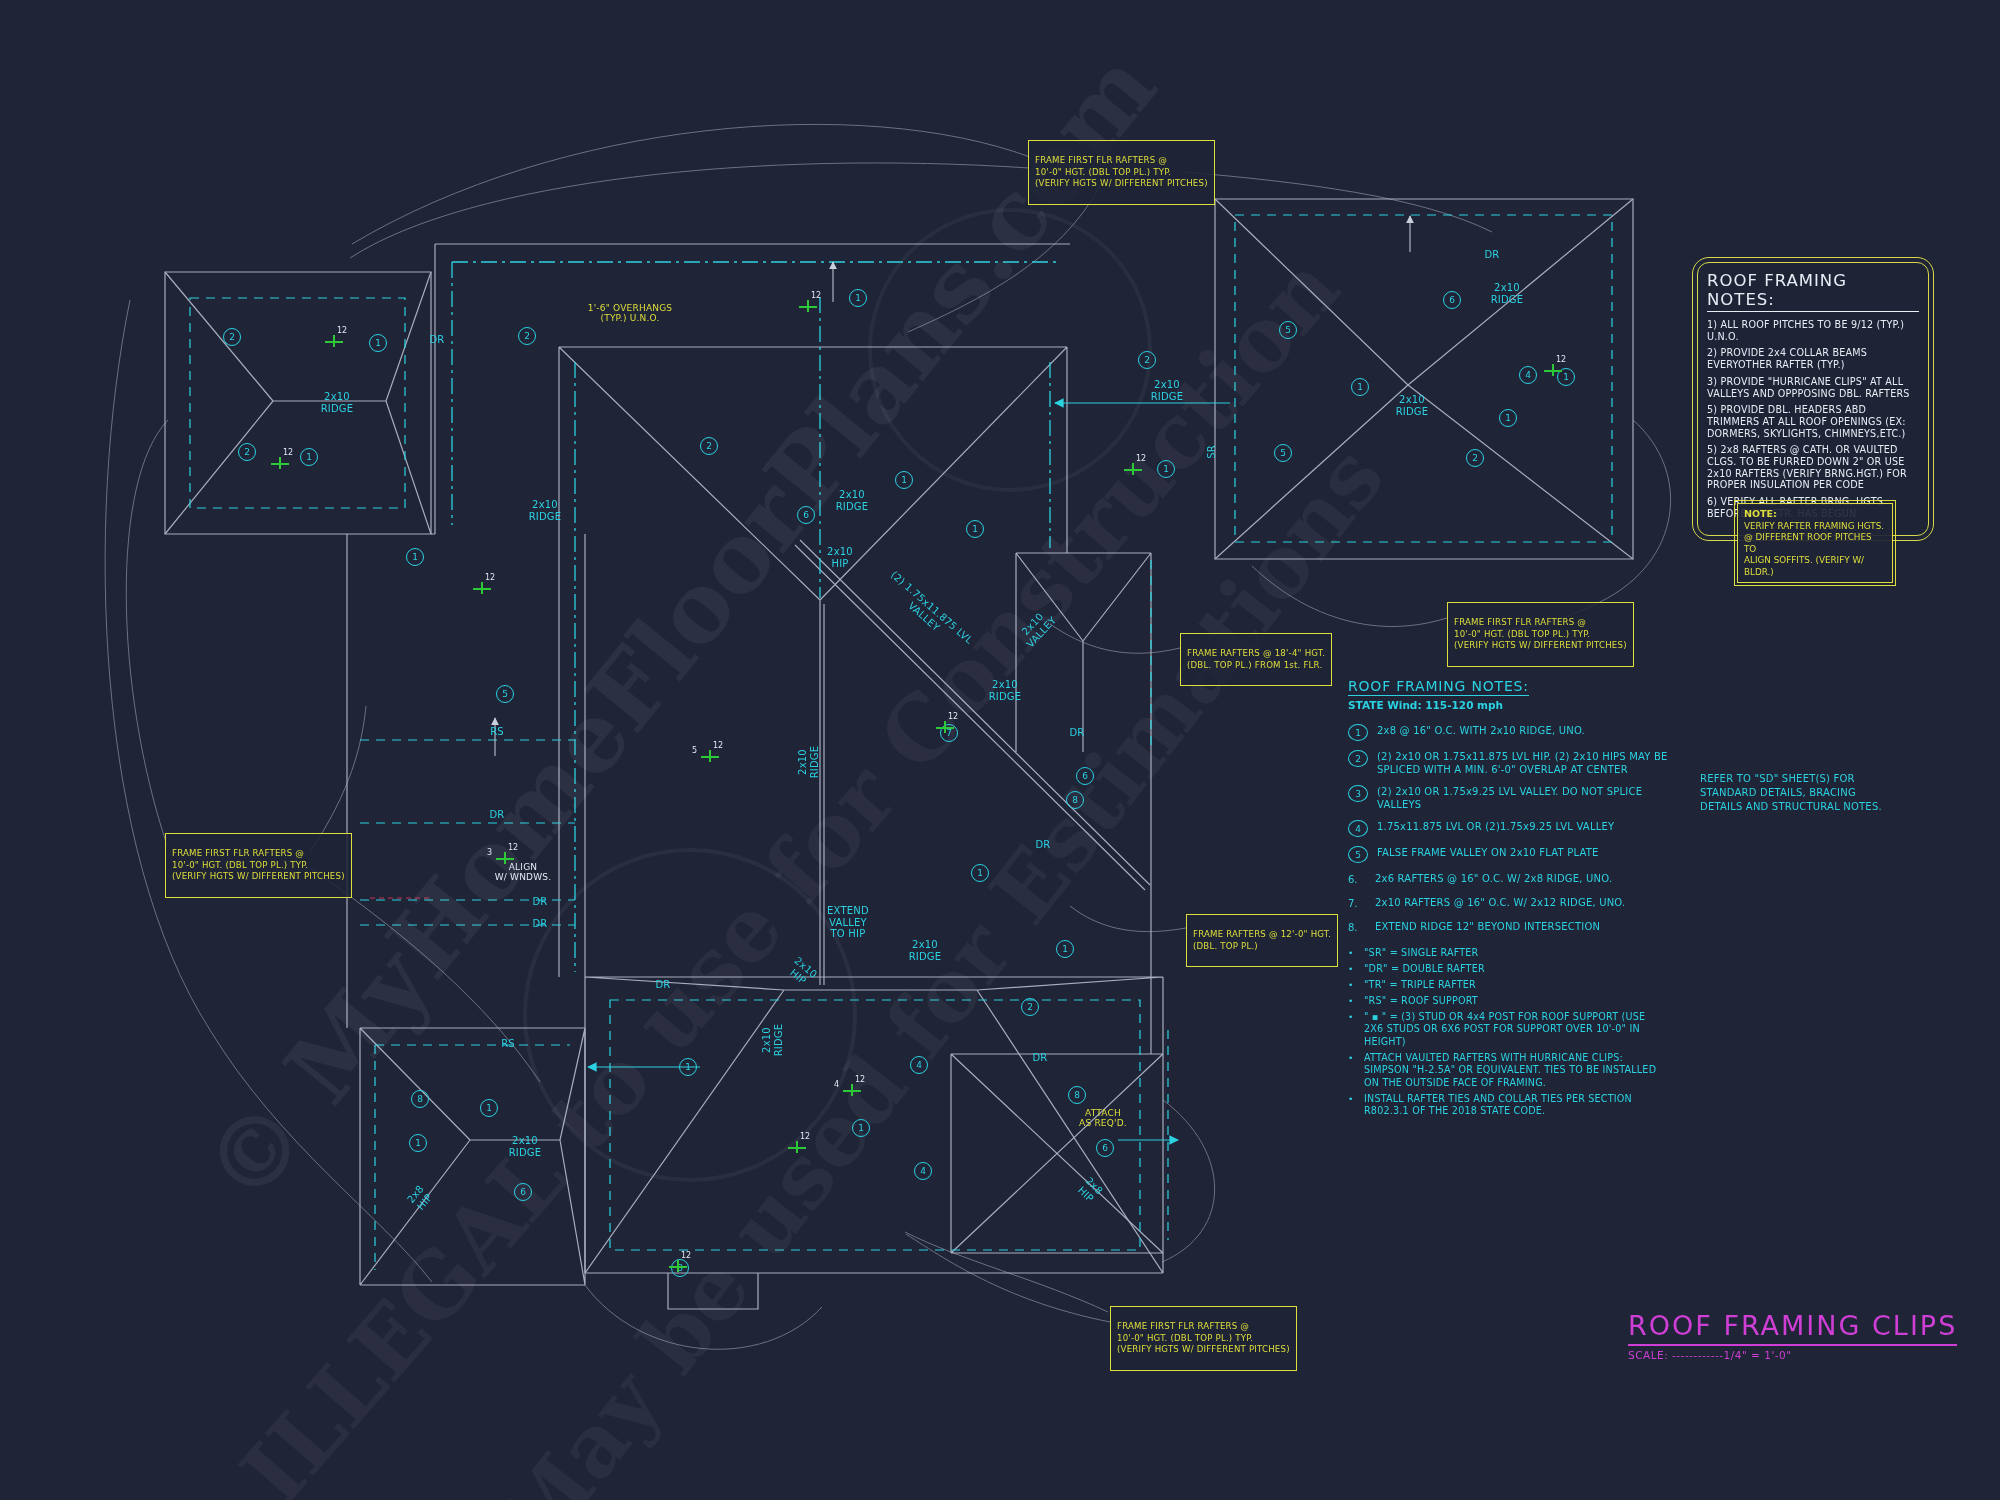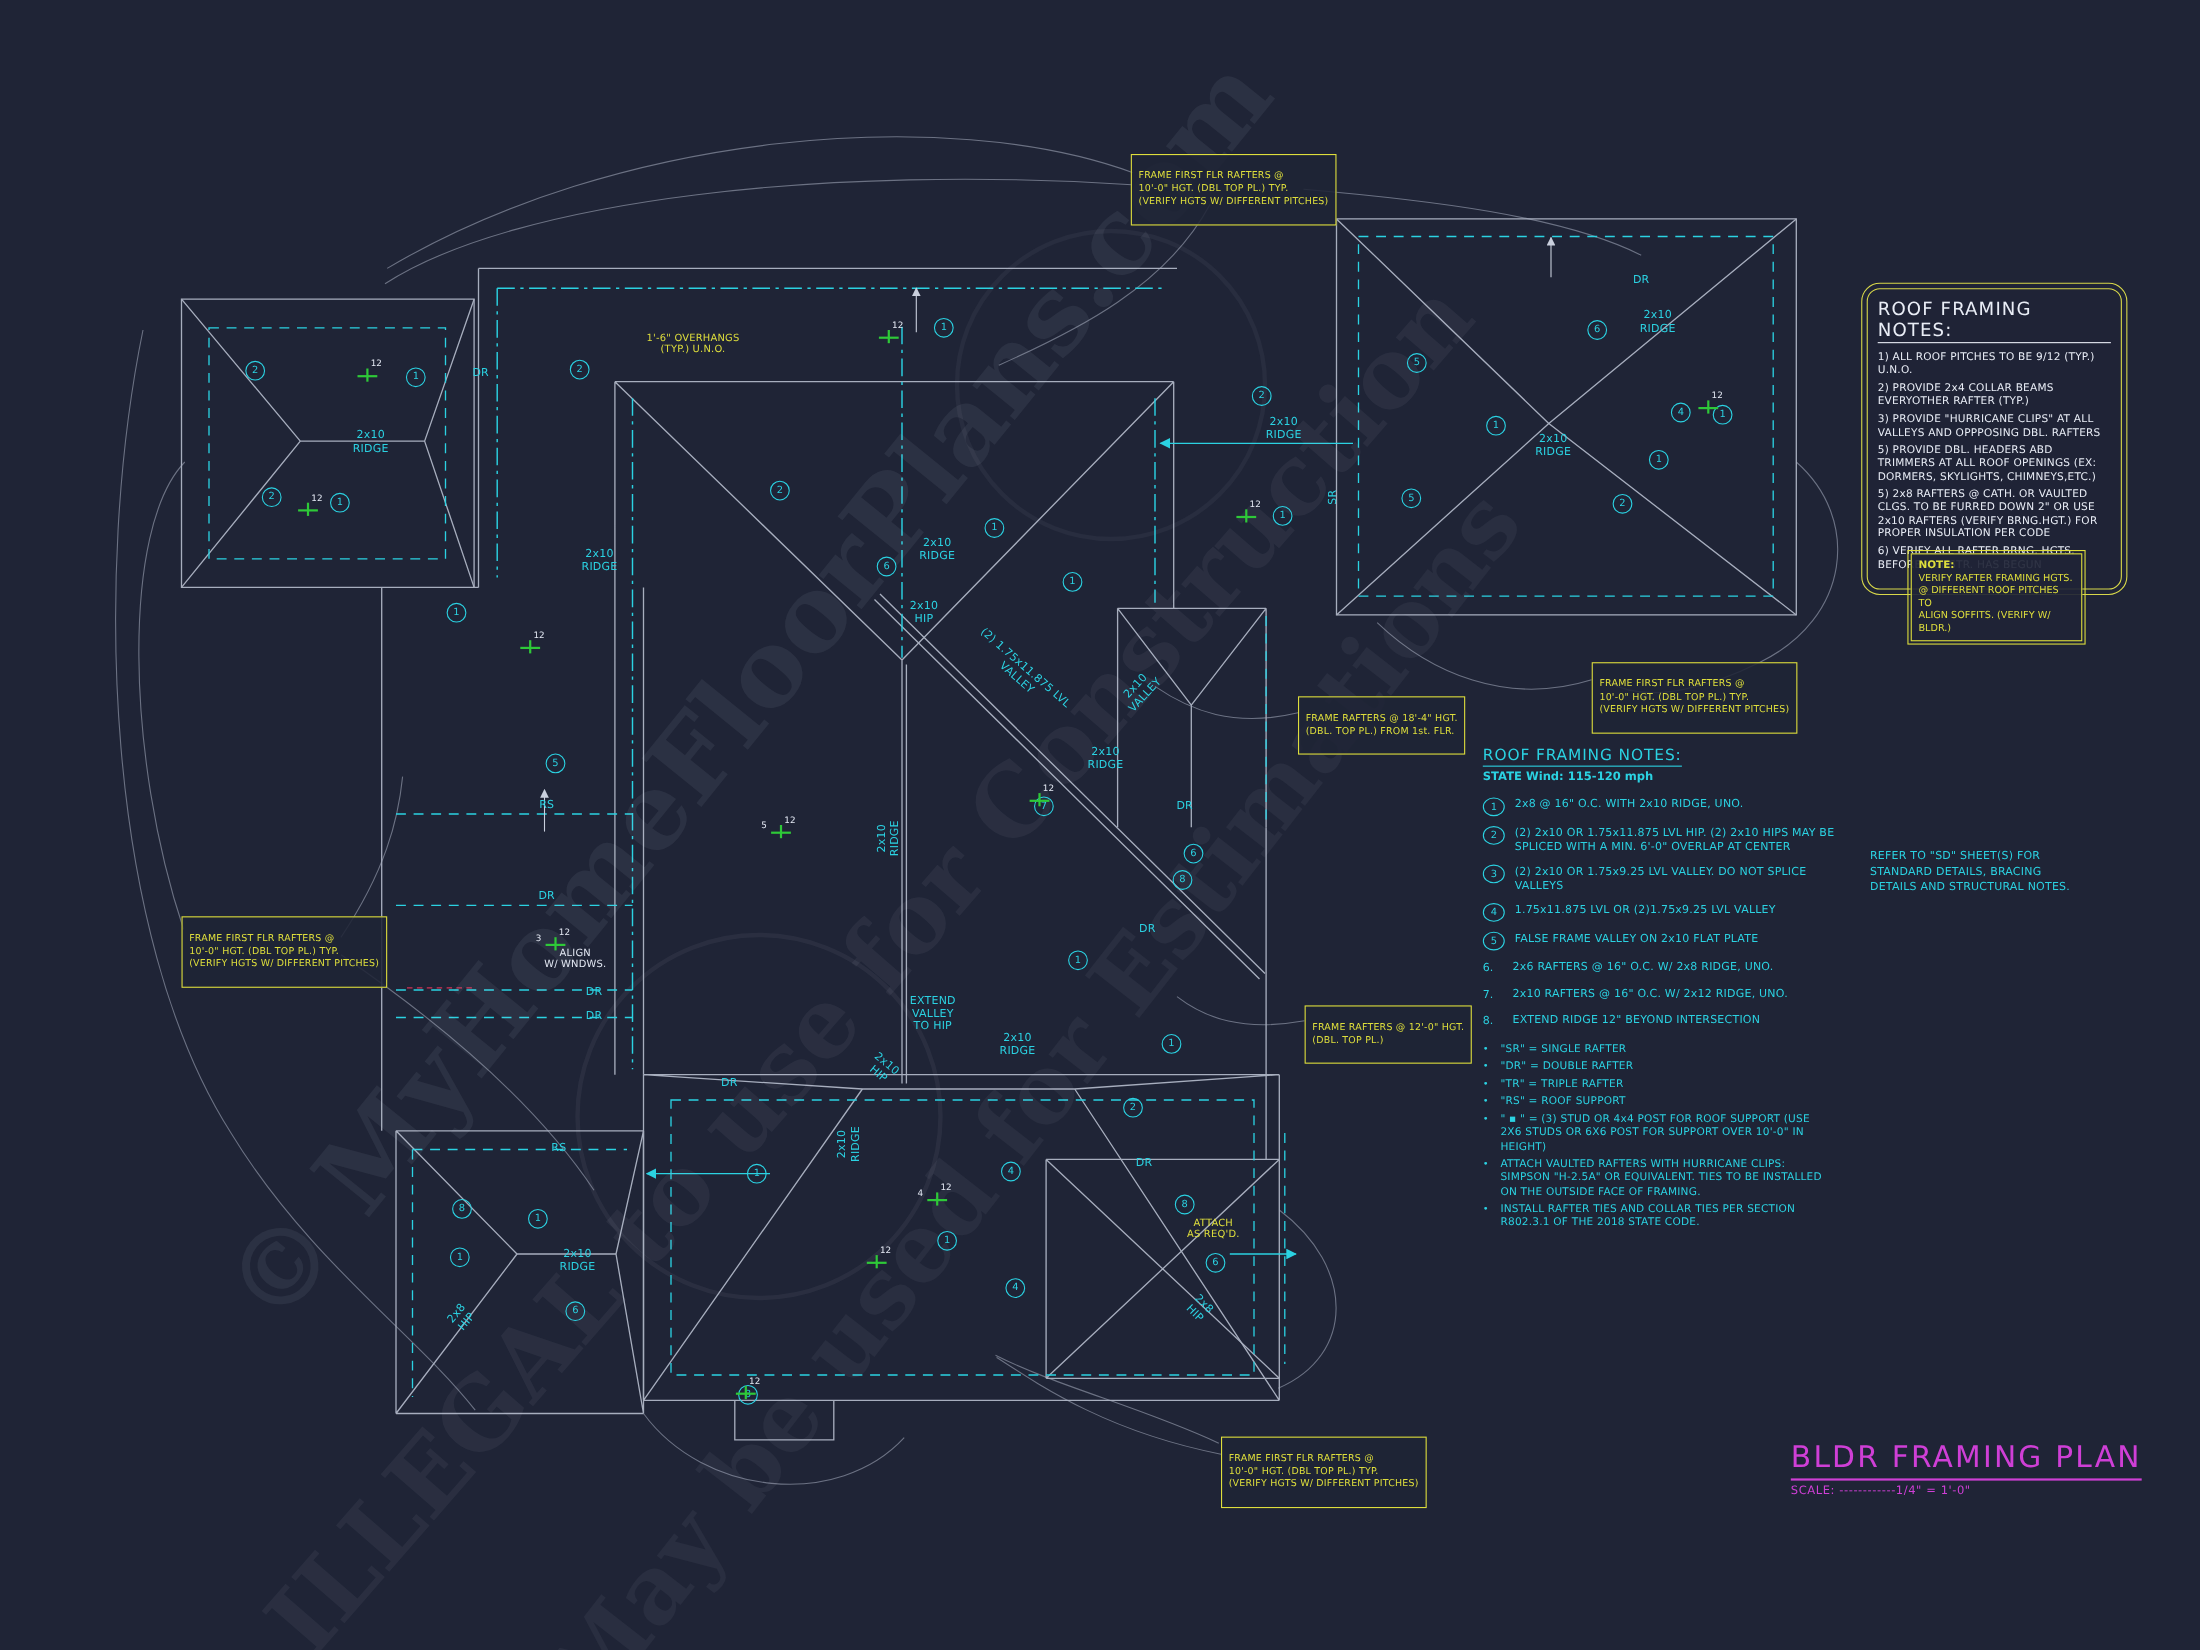--- a/index.html
+++ b/index.html
@@ -545,17 +545,17 @@
           <span class="btext">INSTALL RAFTER TIES AND COLLAR TIES PER SECTION R802.3.1 OF THE 2018 STATE CODE.</span>
         </div>
       </div>
   </div>
 
   <div class="refer pre">REFER TO "SD"  SHEET(S) FOR
 STANDARD DETAILS, BRACING
 DETAILS AND STRUCTURAL NOTES.</div>
 
   <div class="titleblock">
-    <div class="sheet-title">BLDR FRAMING PLAN</div>
+    <div class="sheet-title">ROOF FRAMING CLIPS</div>
     <div class="sheet-scale">SCALE: ------------1/4" = 1'-0"</div>
   </div>
 
 </div>
 
 </body></html>

